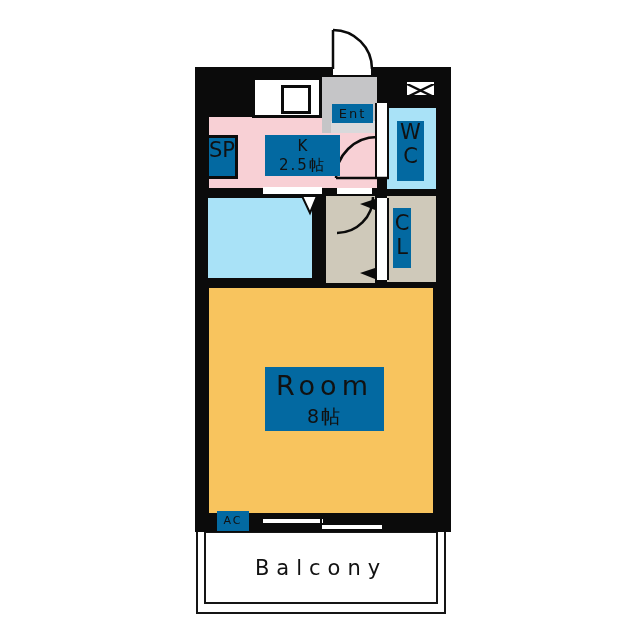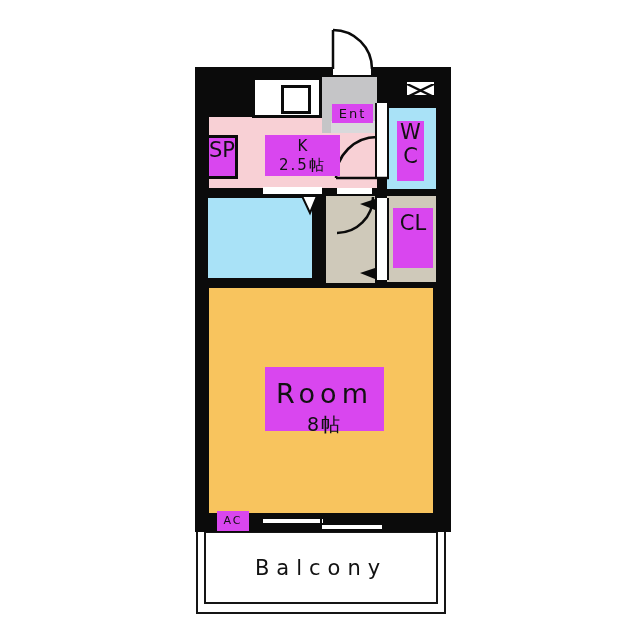--- a/index.html
+++ b/index.html
@@ -2,21 +2,21 @@
 <html><head>
 <meta charset="utf-8">
 <style>
   html,body{margin:0;padding:0;background:#ffffff;}
   .stage{position:relative;width:640px;height:640px;background:#ffffff;overflow:hidden;
          font-family:"DejaVu Sans","Liberation Sans",sans-serif;color:#111;}
   .abs{position:absolute;box-sizing:border-box;}
   .wall{background:#0b0b0b;}
   .gap{background:#ffffff;border-bottom:2px solid #0b0b0b;}
   .vdoor{background:#ffffff;border-left:2px solid #0b0b0b;border-right:2px solid #0b0b0b;}
-  .labelbox{background:#d946ef;text-align:center;z-index:6;}
+  .labelbox{background:#0369a1;text-align:center;z-index:6;}
   .stack{word-break:break-all;line-height:1.12;}
   .overlay{position:absolute;left:0;top:0;z-index:5;pointer-events:none;}
   .overlay path,.overlay line{stroke:#0b0b0b;fill:none;}
 </style>
 </head>
 <body>
 
 <div class="stage">
 
   <div class="abs" style="left:196px;top:528px;width:250px;height:86px;border:2px solid #151515;background:#fff;"></div>
@@ -70,23 +70,23 @@
 
   <div class="abs labelbox" style="left:265px;top:135px;width:75px;height:41px;font-size:15px;line-height:19px;padding-top:2px;">
     <div>K</div>
     <div style="letter-spacing:2px;">2.5帖</div>
   </div>
 
   <div class="abs labelbox" style="left:332px;top:104px;width:41px;height:19px;font-size:13px;line-height:19px;letter-spacing:2px;">Ent</div>
 
   <div class="abs labelbox stack" style="left:397px;top:121px;width:27px;height:60px;font-size:21px;padding-top:0;">WC</div>
 
-  <div class="abs labelbox stack" style="left:393px;top:208px;width:40px;height:60px;font-size:21px;padding-top:4px;">CL</div>
+  <div class="abs labelbox stack" style="left:393px;top:208px;width:18px;height:60px;font-size:21px;padding-top:4px;">CL</div>
 
 
   <div class="abs labelbox" style="left:265px;top:367px;width:119px;height:64px;">
-    <div style="font-size:27px;line-height:33px;letter-spacing:5px;padding-top:10px;">Room</div>
+    <div style="font-size:27px;line-height:33px;letter-spacing:5px;padding-top:2px;">Room</div>
     <div style="font-size:19px;line-height:28px;letter-spacing:2px;">8帖</div>
   </div>
 
   <div class="abs labelbox" style="left:217px;top:499px;width:32px;height:20px;font-size:11px;line-height:20px;letter-spacing:2px;margin-top:12px;">AC</div>
 
 </div>
 
 </body></html>

